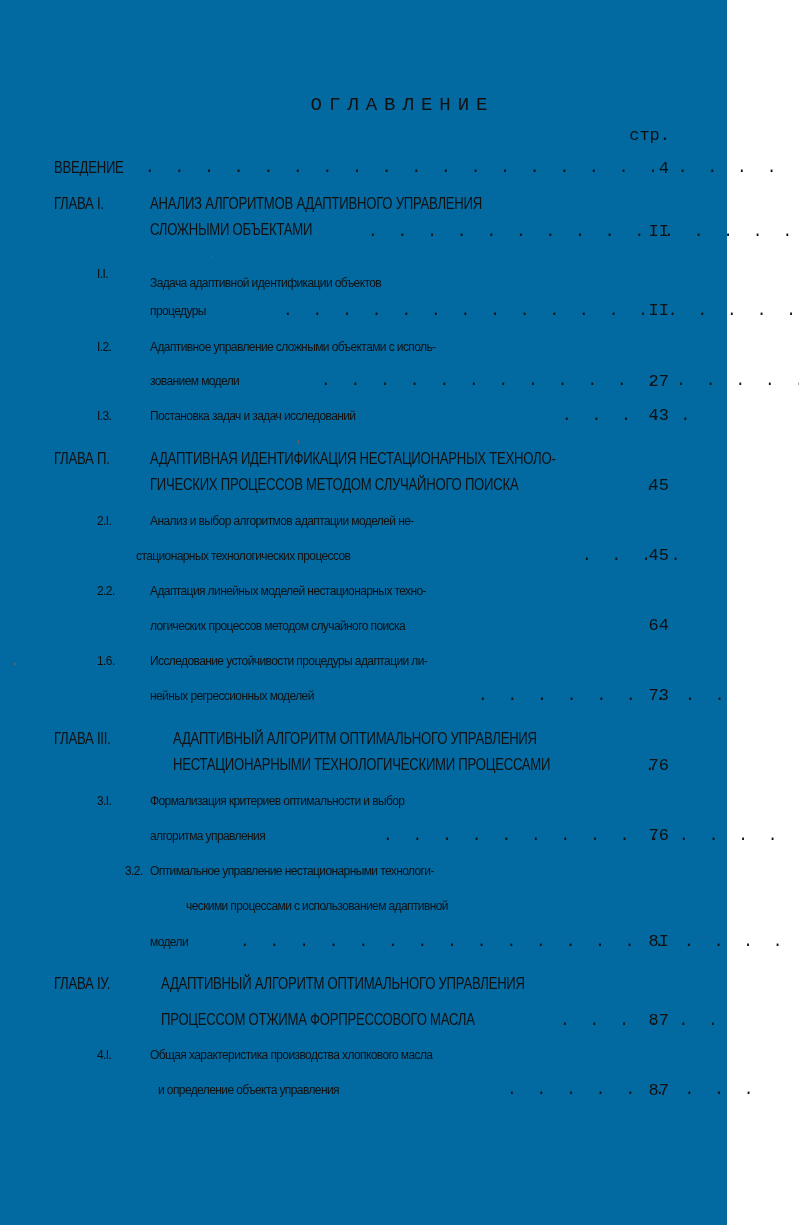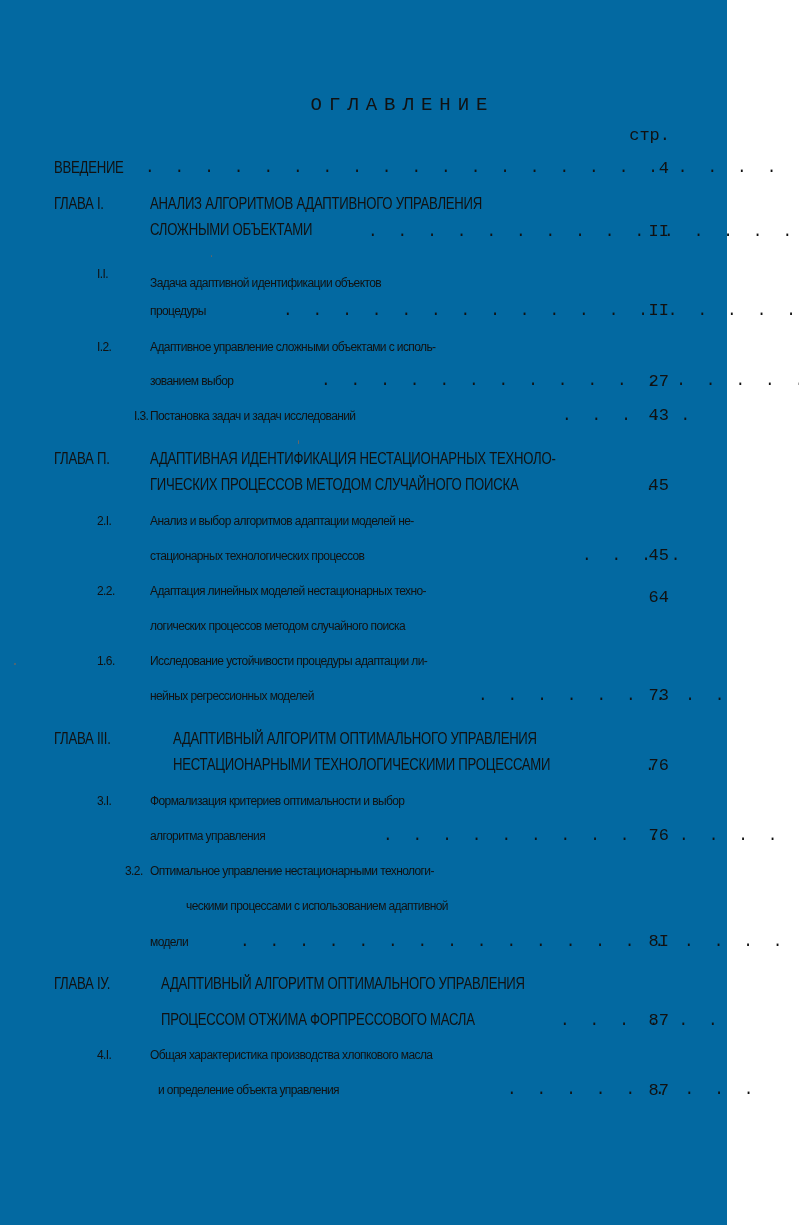--- a/index.html
+++ b/index.html
@@ -106,53 +106,53 @@
     <div class="line body-text" style="top:264px; left:97px;">I.I.</div>
     <div class="line body-text" style="top:264px; left:150px;margin-top:9px;">Задача адаптивной идентификации объектов</div>
     <div class="line body-text" style="top:301px; left:150px;">процедуры</div>
     <div class="dots" style="top:301px; left:283px;">. . . . . . . . . . . . . . . . . .</div>
     <div class="page-num" style="top:301px;">II</div>
   </div>
 
   <div>
     <div class="line body-text" style="top:337px; left:97px;">I.2.</div>
     <div class="line body-text" style="top:337px; left:150px;">Адаптивное управление сложными объектами с исполь-</div>
-    <div class="line body-text" style="top:371px; left:150px;">зованием выбор</div>
+    <div class="line body-text" style="top:371px; left:150px;">зованием модели</div>
     <div class="dots" style="top:371px; left:321px;">. . . . . . . . . . . . . . . . .</div>
     <div class="page-num" style="top:372px;">27</div>
   </div>
 
   <div>
-    <div class="line body-text" style="top:406px; left:97px;margin-left:37px;">I.3.</div>
+    <div class="line body-text" style="top:406px; left:97px;">I.3.</div>
     <div class="line body-text" style="top:406px; left:150px;">Постановка задач и задач исследований</div>
     <div class="dots" style="top:406px; left:562px;">. . . . .</div>
     <div class="page-num" style="top:406px;margin-left:40px;">43</div>
   </div>
 
   <div>
     <div class="line caps" style="top:449px; left:54px;">ГЛАВА П.</div>
     <div class="line caps" style="top:449px; left:150px;">АДАПТИВНАЯ ИДЕНТИФИКАЦИЯ НЕСТАЦИОНАРНЫХ ТЕХНОЛО-</div>
     <div class="line caps" style="top:475px; left:150px;">ГИЧЕСКИХ ПРОЦЕССОВ МЕТОДОМ СЛУЧАЙНОГО ПОИСКА</div>
     <div class="dots" style="top:476px; left:645px;">.</div>
     <div class="page-num" style="top:476px;">45</div>
   </div>
 
   <div>
     <div class="line body-text" style="top:511px; left:97px;">2.I.</div>
     <div class="line body-text" style="top:511px; left:150px;">Анализ и выбор алгоритмов адаптации моделей не-</div>
-    <div class="line body-text" style="top:546px; left:150px;">стационарных технологических процессов</div>
+    <div class="line body-text" style="top:546px; left:136px;">стационарных технологических процессов</div>
     <div class="dots" style="top:546px; left:582px;">. . . .</div>
     <div class="page-num" style="top:546px;">45</div>
   </div>
 
   <div>
     <div class="line body-text" style="top:581px; left:97px;">2.2.</div>
     <div class="line body-text" style="top:581px; left:150px;">Адаптация линейных моделей нестационарных техно-</div>
     <div class="line body-text" style="top:616px; left:150px;">логических процессов методом случайного поиска</div>
-    <div class="page-num" style="top:588px;">64</div>
+    <div class="page-num" style="top:616px;">64</div>
   </div>
 
   <div>
     <div class="line body-text" style="top:651px; left:97px;">1.6.</div>
     <div class="line body-text" style="top:651px; left:150px;">Исследование устойчивости процедуры адаптации ли-</div>
     <div class="line body-text" style="top:686px; left:150px;">нейных регрессионных моделей</div>
     <div class="dots" style="top:686px; left:478px;">. . . . . . . . .</div>
     <div class="page-num" style="top:686px;margin-left:24px;">73</div>
   </div>
 

